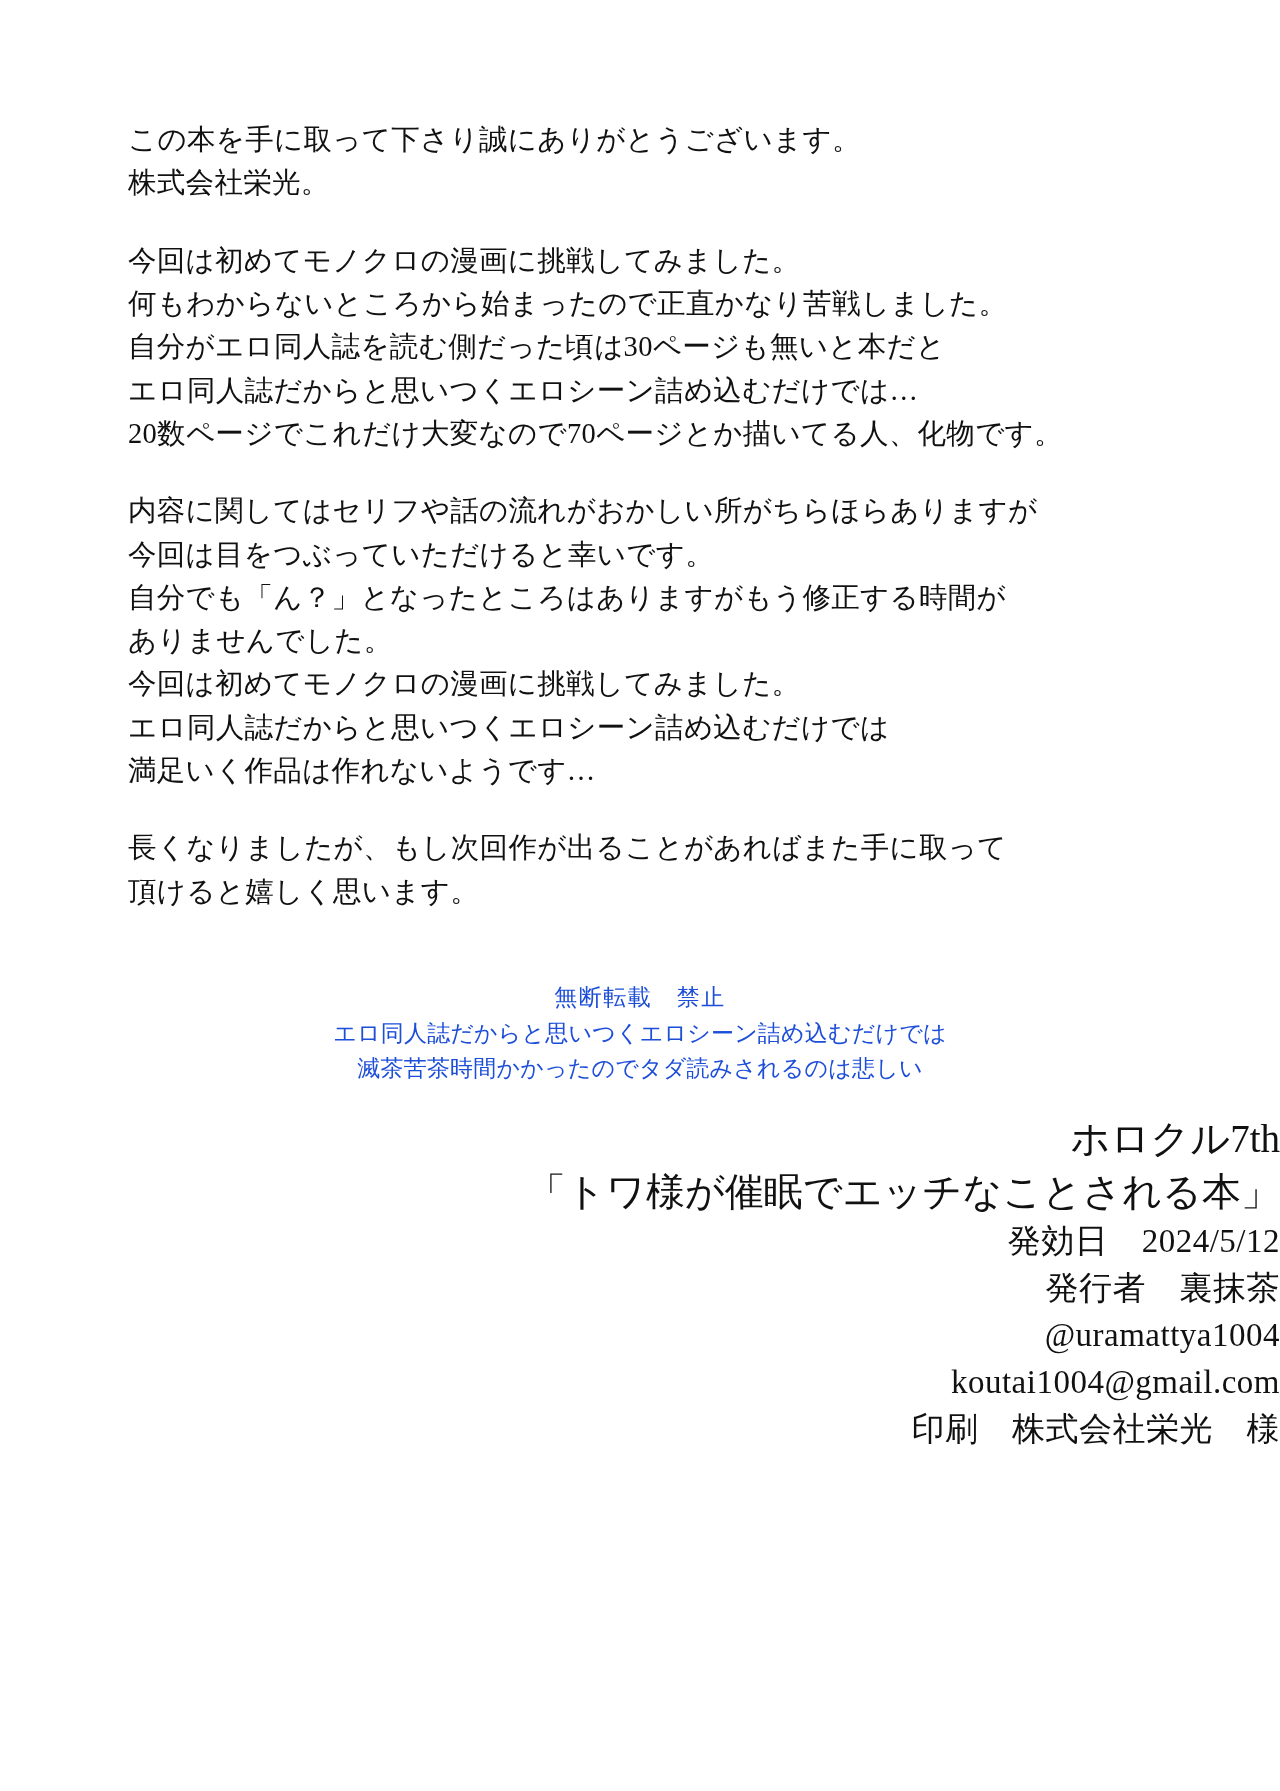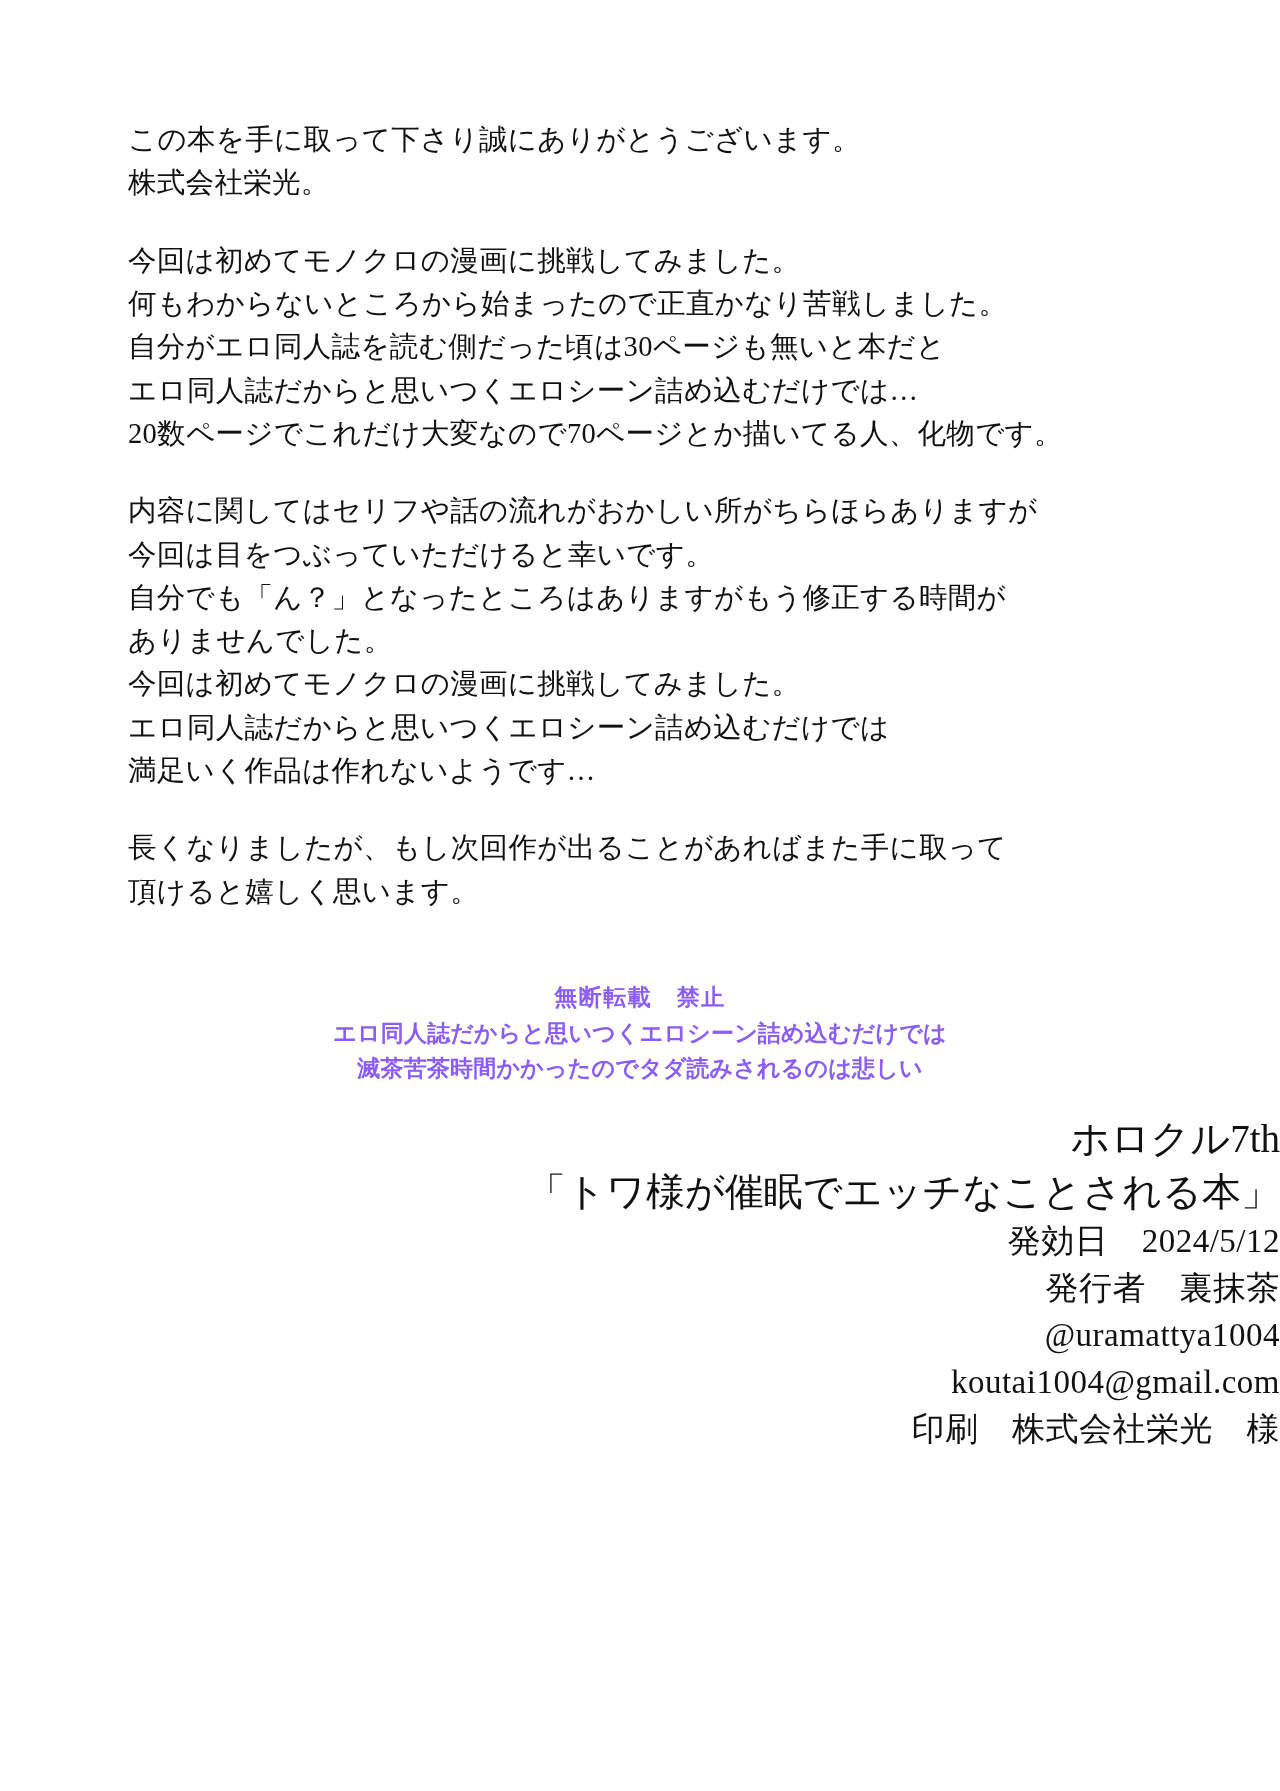--- a/index.html
+++ b/index.html
@@ -44,26 +44,26 @@
 
   
   .notice {
     position: absolute;
     left: 0;
     top: 980px;
     width: 1280px;
     text-align: center;
   }
   .notice .nline {
-    font-weight: bold;
+    font-weight: normal;
     font-size: 23px;
     line-height: 1.55;
     letter-spacing: 0.2px;
     white-space: pre;
-    color: #8b5cf6;
+    color: #1d4ed8;
   }
   .notice .nline.first {
     letter-spacing: 1.5px;
   }
 
   
   .colophon {
     position: absolute;
     left: 0;
     top: 1112px;

